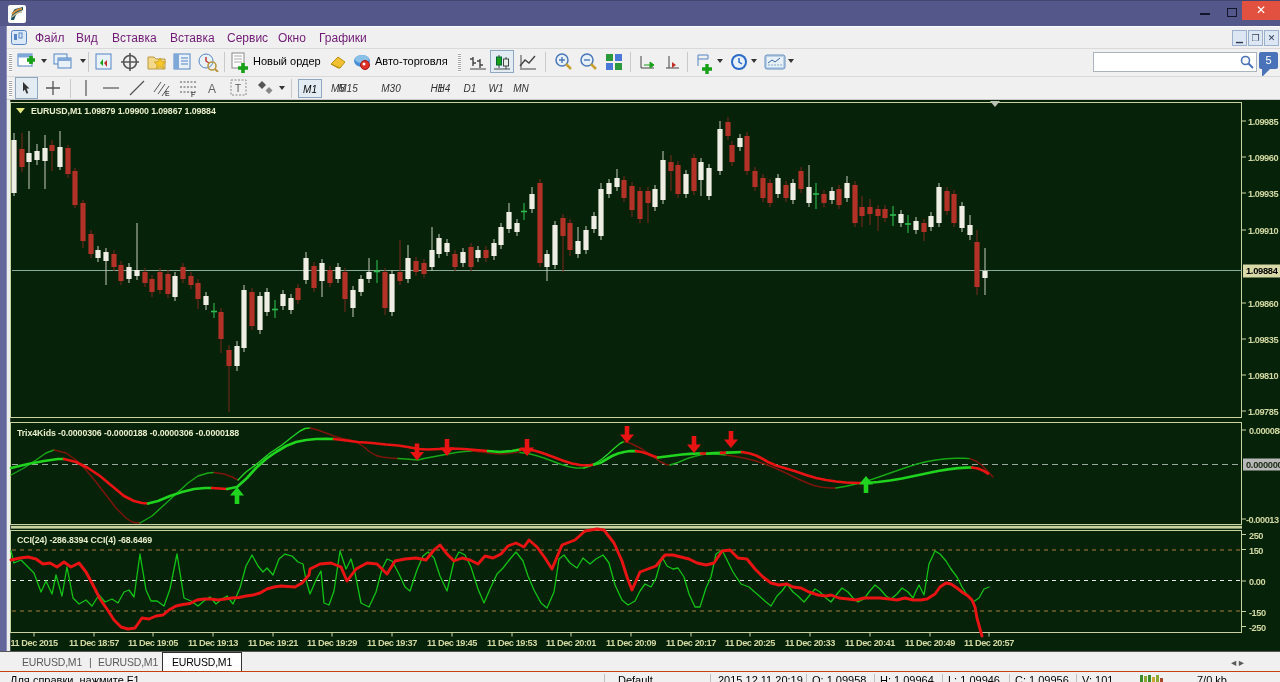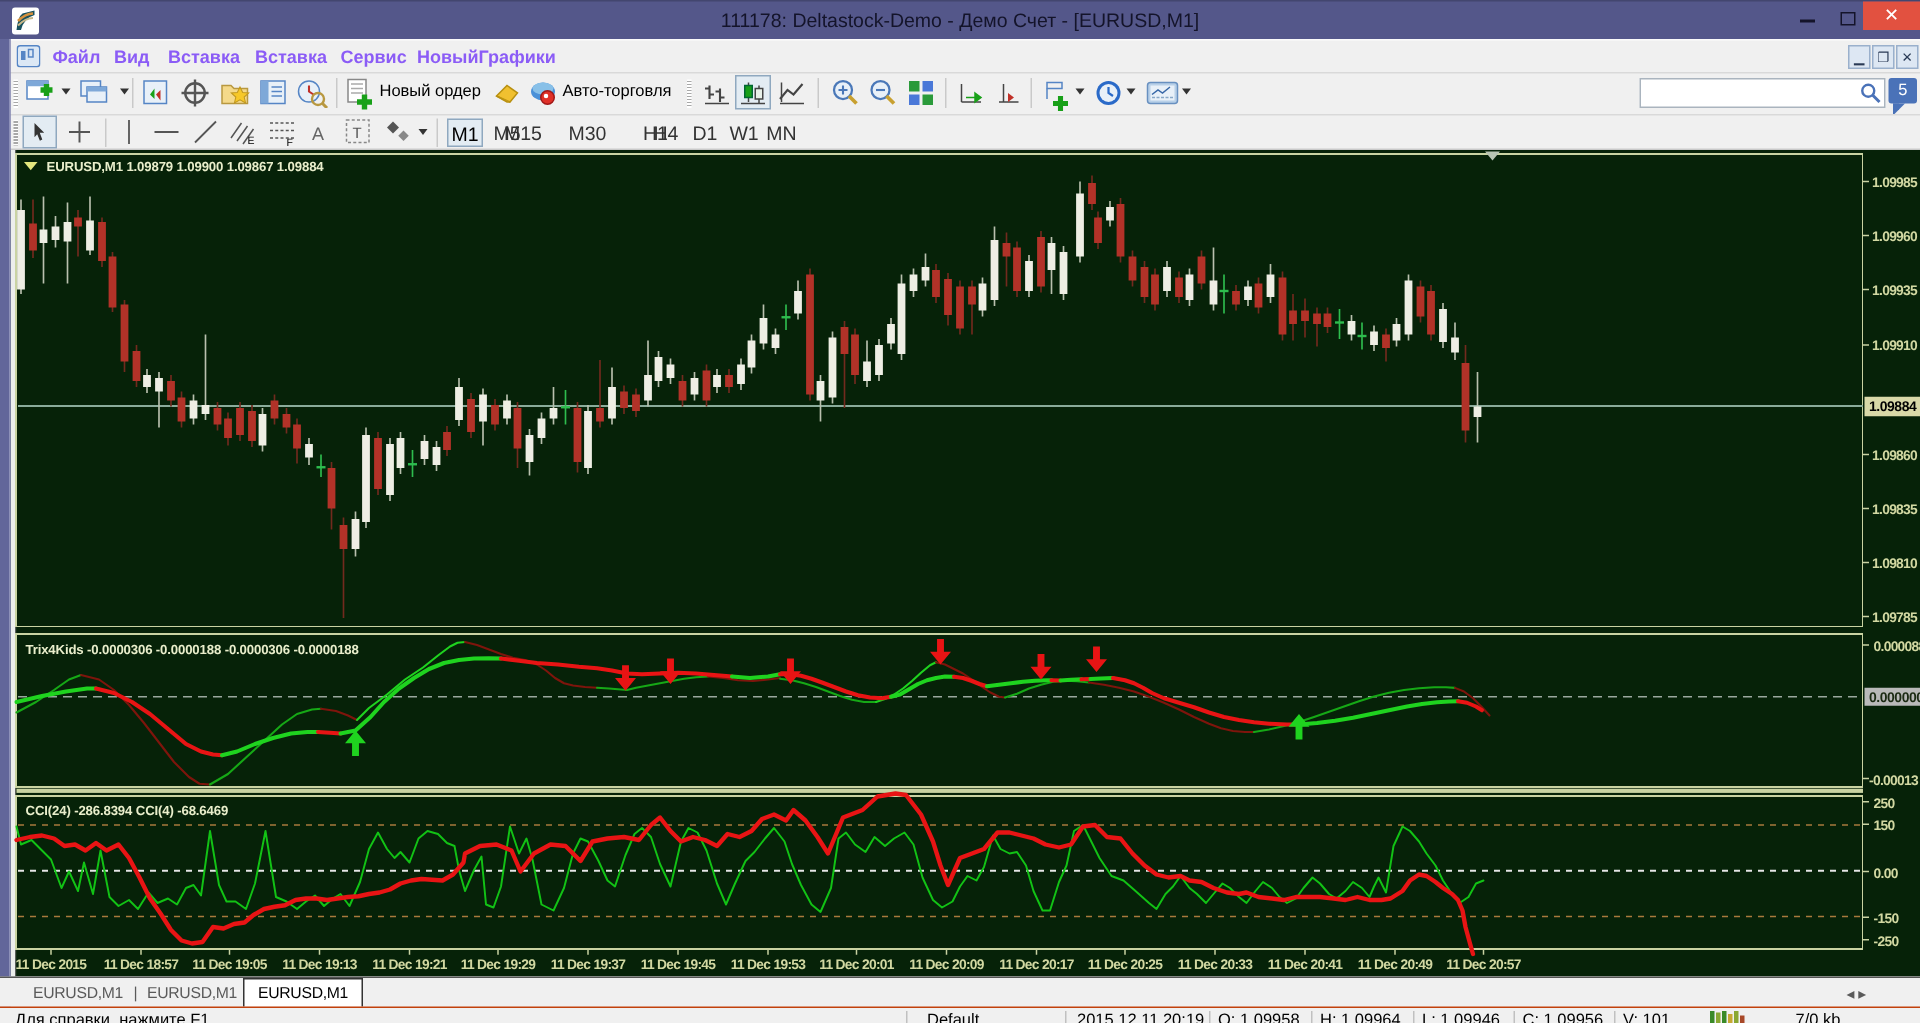--- a/index.html
+++ b/index.html
@@ -10,33 +10,33 @@
   font-size:13px; color:#14142a; }
 .mt-ico { position:absolute; left:8px; top:4px; width:18px; height:18px;
   background:#fff; border-radius:2px; }
 .btn-min { position:absolute; left:1200px; top:12px; width:10px; height:2px; background:#14142a; }
 .btn-max { position:absolute; left:1227px; top:7px; width:10px; height:9px;
   border:1.5px solid #14142a; }
 .btn-close { position:absolute; left:1242px; top:0; width:38px; height:19px;
   background:#e25140; color:#fff; text-align:center; font-size:12px; line-height:19px; }
 .menubar { position:absolute; left:0; top:26px; width:1280px; height:22px;
   background:#f0f0f0; border-top:1px solid #fbfbfb; }
-.menubar span { position:absolute; top:4px; font-size:12px; color:#8b5cf6;font-weight:bold; }
+.menubar span { position:absolute; top:4px; font-size:12px; color:#701a75; }
 .mbtn { position:absolute; top:3px; width:15px; height:16px; border:1px solid #9ab0cc;
   background:#dde7f3; color:#2a3a55; font-size:9px; text-align:center; line-height:15px; }
 .toolbar1 { position:absolute; left:0; top:48px; width:1280px; height:28px;
   background:#f0f0f0; border-top:1px solid #d9d9d9; }
 .toolbar2 { position:absolute; left:0; top:76px; width:1280px; height:24px;
   background:#f0f0f0; border-top:1px solid #d9d9d9; border-bottom:1px solid #c9c9c9; }
 .leftstrip { position:absolute; left:0; top:26px; width:7px; height:645px;
   background:#62669a; border-right:1px solid #8d90b8; }
 .grip { position:absolute; width:3px; background:repeating-linear-gradient(to bottom,#ffffff 0 1px,#a8a8a8 1px 2px); }
 .sep { position:absolute; width:1px; background:#c9c9c9; }
 .tb-label { position:absolute; font-size:11px; color:#000; }
-.tf { position:absolute; top:2px; font-size:13px; color:#333; width:24px; text-align:center; height:19px; line-height:19px; }
+.tf { position:absolute; top:2px; font-size:10px; color:#333; width:24px; text-align:center; height:19px; line-height:19px;font-style:italic; }
 .tf.on { border:1px solid #8fa8bf; background:#e3ecf3; color:#000; }
 .pressed { border:1px solid #8fa8bf; background:#e3ecf3; }
 .tabbar { position:absolute; left:0; top:651px; width:1280px; height:20px; background:#f0f0f0;
   border-top:1px solid #555; }
 .tab { position:absolute; top:0px; font-size:10.5px; color:#5a5a5a; letter-spacing:-0.2px; }
 .tab.active { background:#fff; border:1px solid #333; border-bottom:none; color:#000;
   top:0; height:20px; line-height:19px; padding:0 9px; }
 .statusbar { position:absolute; left:0; top:671px; width:1280px; height:11px;
   background:#f0f0f0; border-top:1px solid #c2410c; }
 .statusbar div { position:absolute; top:2px; font-size:11px; color:#000; white-space:nowrap; }
@@ -46,38 +46,37 @@
 <body>
 
 <div class="titlebar">
   <div class="mt-ico">
    <svg width="18" height="18">
     <path d="M3 15 Q4 6 7 4 L15 2 L15 5 Q8 7 6 15 Z" fill="#18515e"></path>
     <path d="M4 9 Q9 4 14 4" stroke="#d4903c" stroke-width="1.8" fill="none"></path>
     <path d="M4 12 Q9 7 14 7" stroke="#c8b88a" stroke-width="1.4" fill="none"></path>
    </svg>
   </div>
-  <div class="title-text">111178: Deltastock-Demo - Демо Счет - [EURUSD,M1]</div>
   <div class="btn-min"></div>
   <div class="btn-max"></div>
   <div class="btn-close">✕</div>
 </div>
 
 <div class="menubar">
   <svg width="16" height="15" style="position:absolute;left:11px;top:3px">
     <rect x="0.5" y="0.5" width="15" height="14" rx="2" fill="#dce8f5" stroke="#5585c5"></rect>
     <rect x="3" y="4" width="3" height="6" fill="#5585c5"></rect>
     <rect x="8" y="3" width="3" height="5" fill="none" stroke="#5585c5"></rect>
   </svg>
   <span style="left:35px">Файл</span>
   <span style="left:76px">Вид</span>
   <span style="left:112px">Вставка</span>
   <span style="left:170px">Вставка</span>
   <span style="left:227px">Сервис</span>
-  <span style="left:278px">Новый</span>
+  <span style="left:278px">Окно</span>
   <span style="left:319px">Графики</span>
   <div class="mbtn" style="left:1232px">▁</div>
   <div class="mbtn" style="left:1248px">❐</div>
   <div class="mbtn" style="left:1264px">✕</div>
 </div>
 
 <div class="toolbar1">
   <div class="grip" style="left:9px;top:4px;height:19px"></div>
 <div style="position:absolute;left:17px;top:3px;width:22px;height:20px"><svg width="22" height="20">
         <rect x="1" y="2" width="14" height="12" fill="#fff" stroke="#5585c5"></rect>

